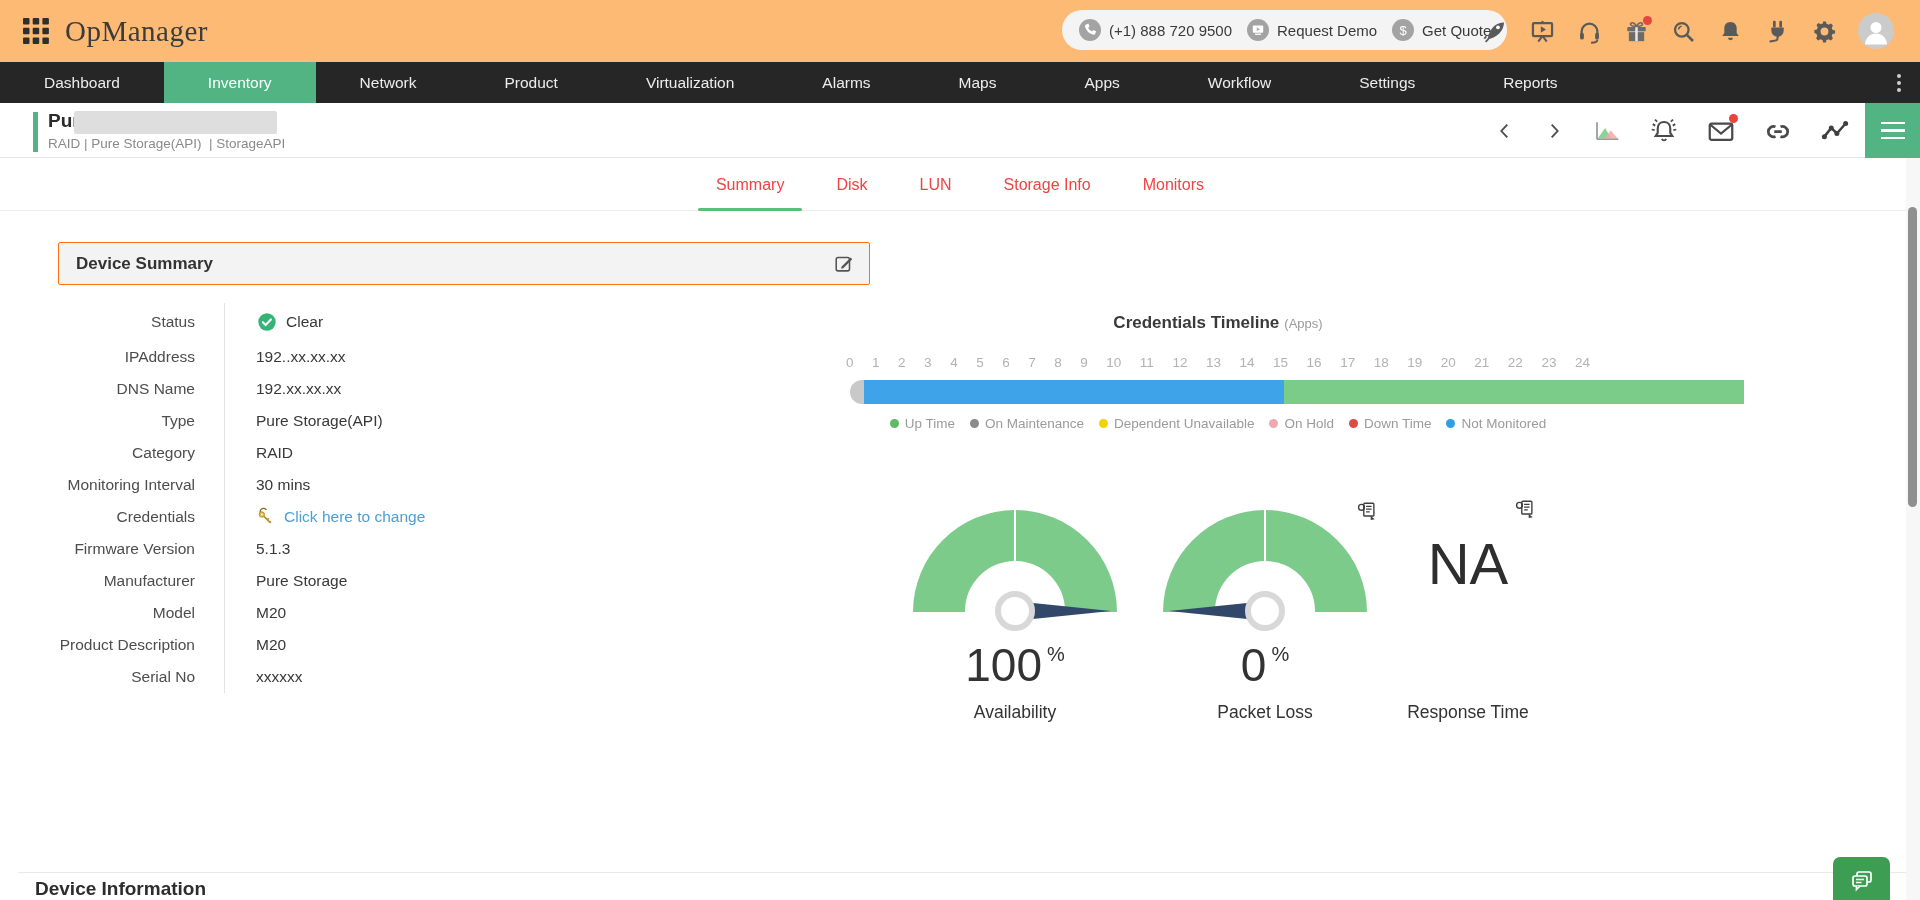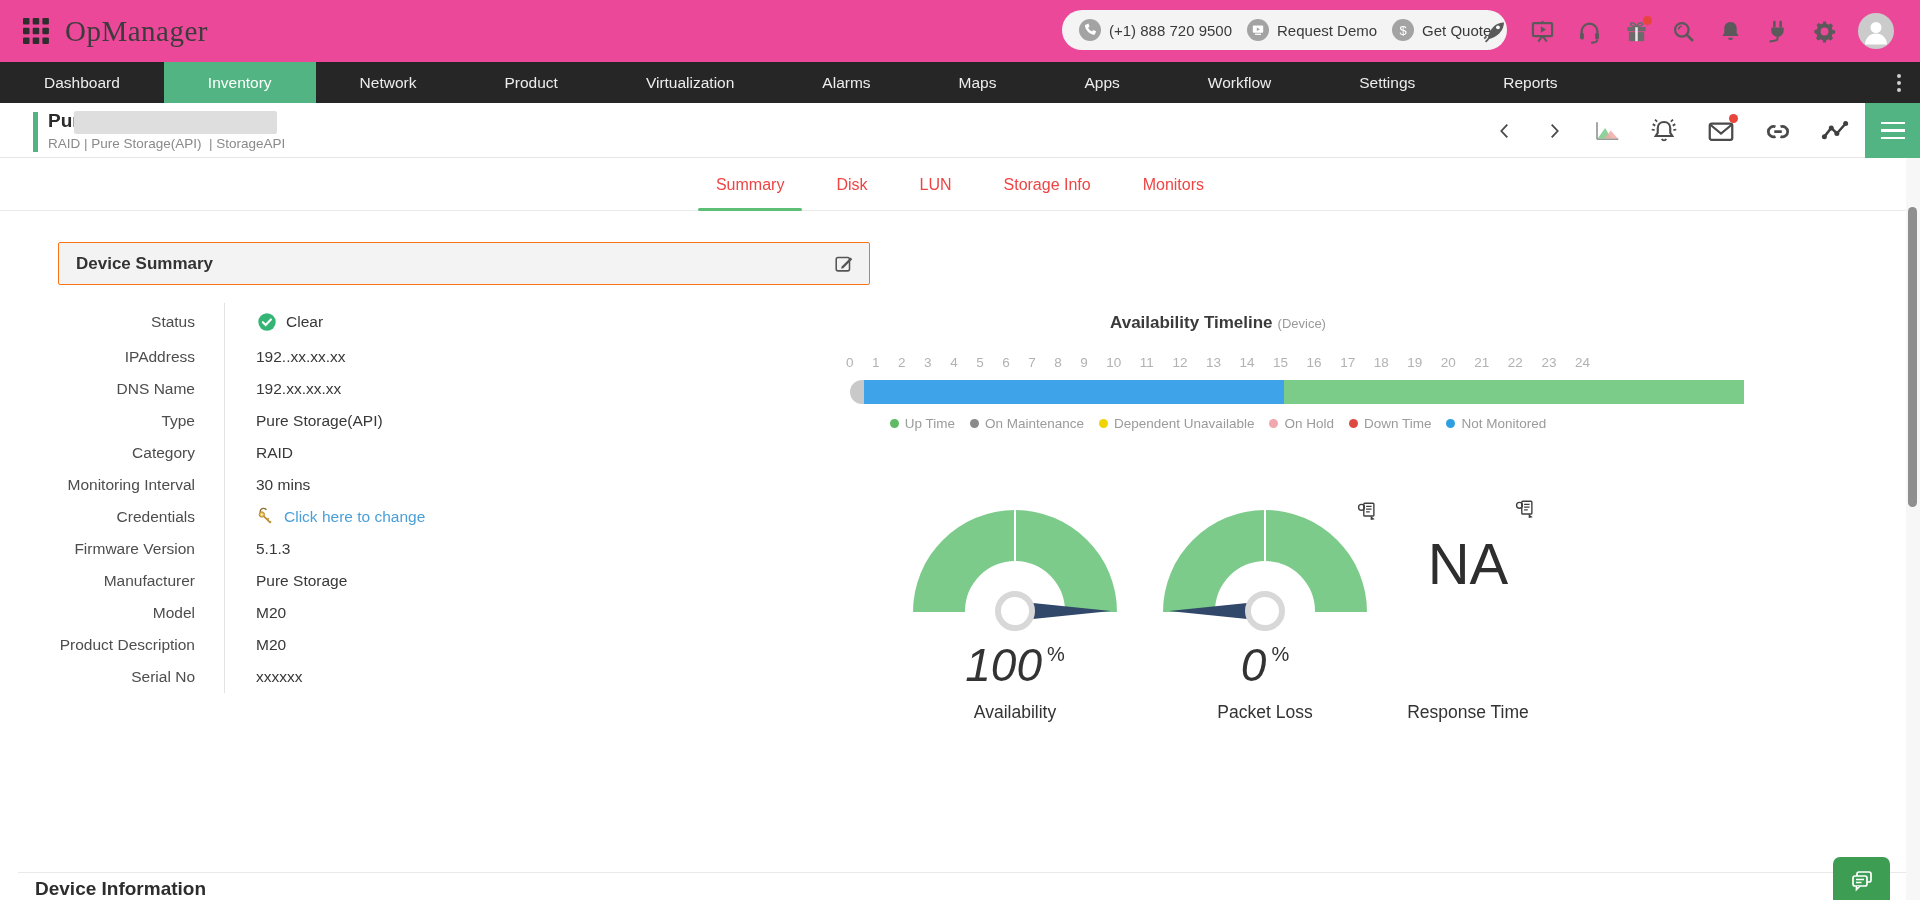--- a/index.html
+++ b/index.html
@@ -1,21 +1,21 @@
 <!DOCTYPE html>
 <html><head>
 <meta charset="utf-8">
 <style>
   * { margin:0; padding:0; box-sizing:border-box; }
   html,body { width:1920px; height:900px; overflow:hidden; background:#fff;
     font-family:"Liberation Sans", sans-serif; color:#333; }
   #app { position:relative; width:1920px; height:900px; }
 
   
-  .topbar { position:absolute; left:0; top:0; width:1920px; height:62px; background:#ec4899; }
+  .topbar { position:absolute; left:0; top:0; width:1920px; height:62px; background:#fdba74; }
   .brand { position:absolute; left:22px; top:0; height:62px; display:flex; align-items:center; gap:15px; }
   .apps-grid { width:28px; height:28px; display:inline-flex; cursor:pointer; }
   .logo { font-family:"Liberation Serif", serif; font-size:29px; color:#3c3c3c; letter-spacing:.5px; }
   .contact-pill { position:absolute; left:1062px; top:10px; height:40px; background:#f4f4f4;
     border-radius:20px; display:flex; align-items:center; gap:14px; padding:0 16px; }
   .pill-item { display:flex; align-items:center; gap:7px; font-size:15px; color:#3a3a3a; cursor:pointer; white-space:nowrap; }
   .circ-ic { width:24px; height:24px; display:inline-flex; }
   .top-icons { position:absolute; right:26px; top:0; height:62px; display:flex; align-items:center; gap:20px; }
   .t-ic { width:27px; height:27px; display:inline-flex; position:relative; cursor:pointer; }
   .t-ic.lg { width:36px; height:36px; }
@@ -77,21 +77,21 @@
   .arc { position:absolute; left:0; top:0; width:204px; height:102px; background:#7ccb8b;
     border-radius:102px 102px 0 0; }
   .arc-hole { position:absolute; left:52px; top:51px; width:100px; height:51px; background:#fff; border-radius:100px 100px 0 0; }
   .arc-tick { position:absolute; left:101px; top:0; width:2px; height:51px; background:#fff; }
   .needle { position:absolute; top:92px; width:0; height:0; border-top:9px solid transparent; border-bottom:9px solid transparent; z-index:2; }
   .needle-r { left:110px; border-left:88px solid #31486a; }
   .needle-l { left:6px; border-right:88px solid #31486a; }
   .hub { position:absolute; left:82px; top:81px; width:40px; height:40px; border-radius:50%;
     border:6px solid #d8d8d8; background:#fff; z-index:3; }
   .g-val { position:absolute; top:638px; width:204px; text-align:center; color:#333; }
-  .g-num { font-size:46px;font-style:italic; }
+  .g-num { font-size:46px; }
   .g-unit { font-size:20px; vertical-align:20px; margin-left:5px; }
   .g-label { position:absolute; top:702px; width:204px; text-align:center; font-size:17.5px; color:#333; }
   .na-num { position:absolute; left:1366px; top:530px; width:204px; text-align:center; font-size:58px; color:#2e2e2e; }
   .na-unit { position:absolute; left:1366px; top:638px; width:204px; text-align:center; font-size:30px; color:#2e2e2e; }
   .rep-ic { position:absolute; width:22px; height:22px; cursor:pointer; }
 
   
   .bottom-divider { position:absolute; left:18px; top:872px; width:1888px; height:1px; background:#e9e9e9; }
   .devinfo-title { position:absolute; left:35px; top:878px; font-size:19px; font-weight:600; color:#2d2d2d; }
   .chat-btn { position:absolute; left:1833px; top:857px; width:57px; height:56px; background:#3d9e53;
@@ -420,21 +420,21 @@
     </div>
     <div class="f-row">
       <div class="f-label">Serial No</div>
       <div class="f-value">
           <span>xxxxxx</span>
         </div>
     </div>
   </div>
 
   <div class="tl-title">
-    <span>Availability Timeline</span><span class="sub">(Device)</span>
+    <span>Credentials Timeline</span><span class="sub">(Apps)</span>
   </div>
   <div class="ticks">
     <span>0</span>
       <span>1</span>
       <span>2</span>
       <span>3</span>
       <span>4</span>
       <span>5</span>
       <span>6</span>
       <span>7</span>

